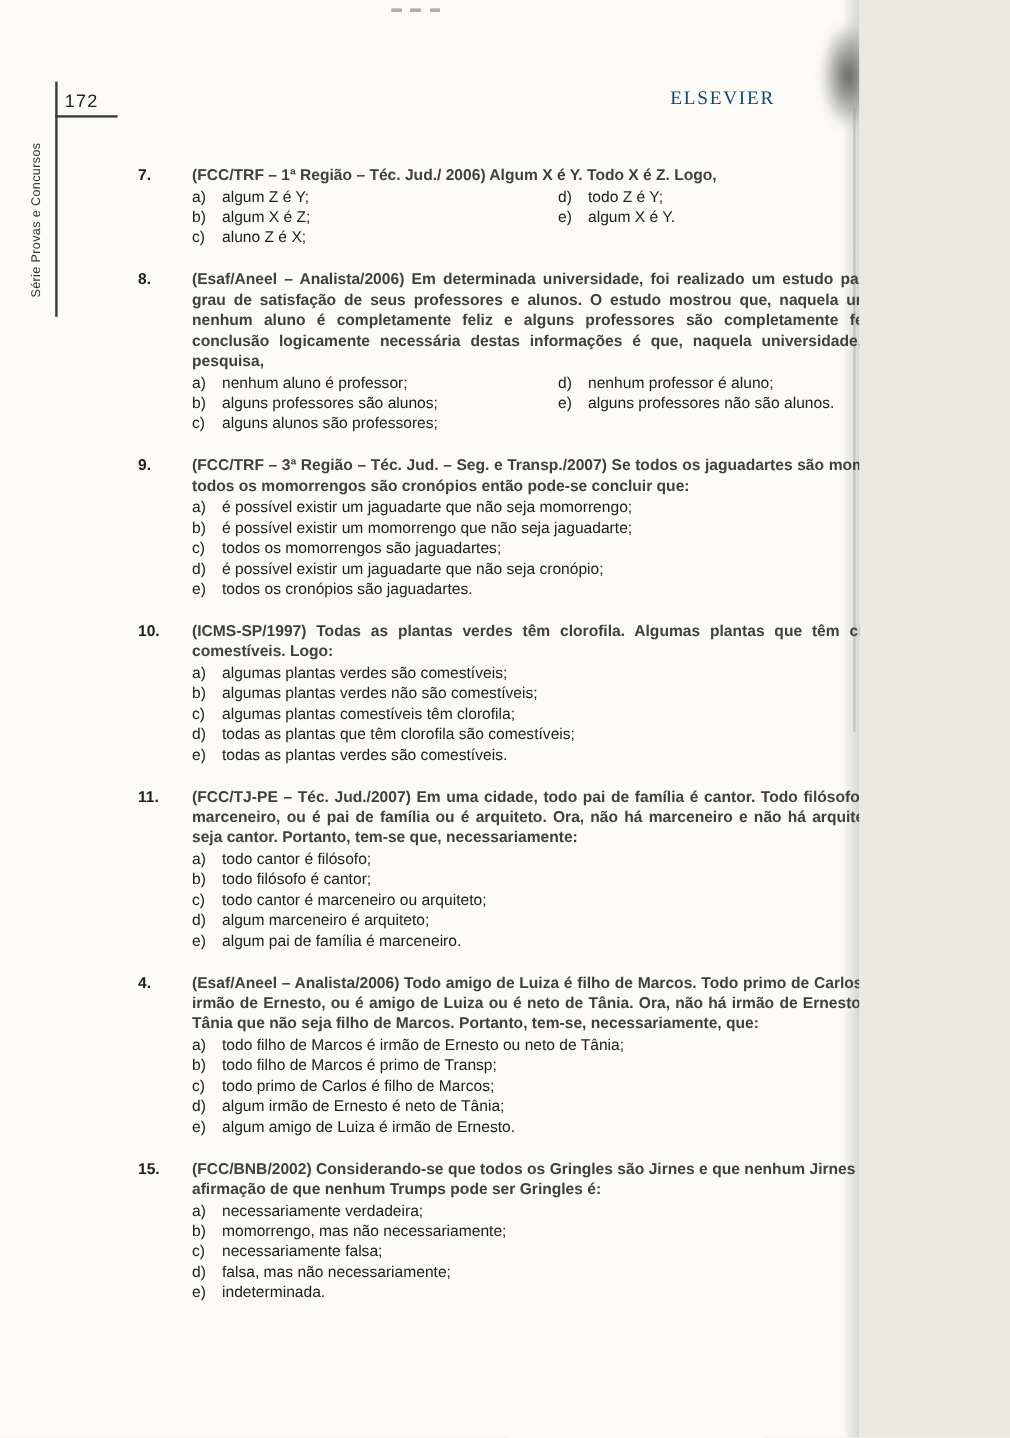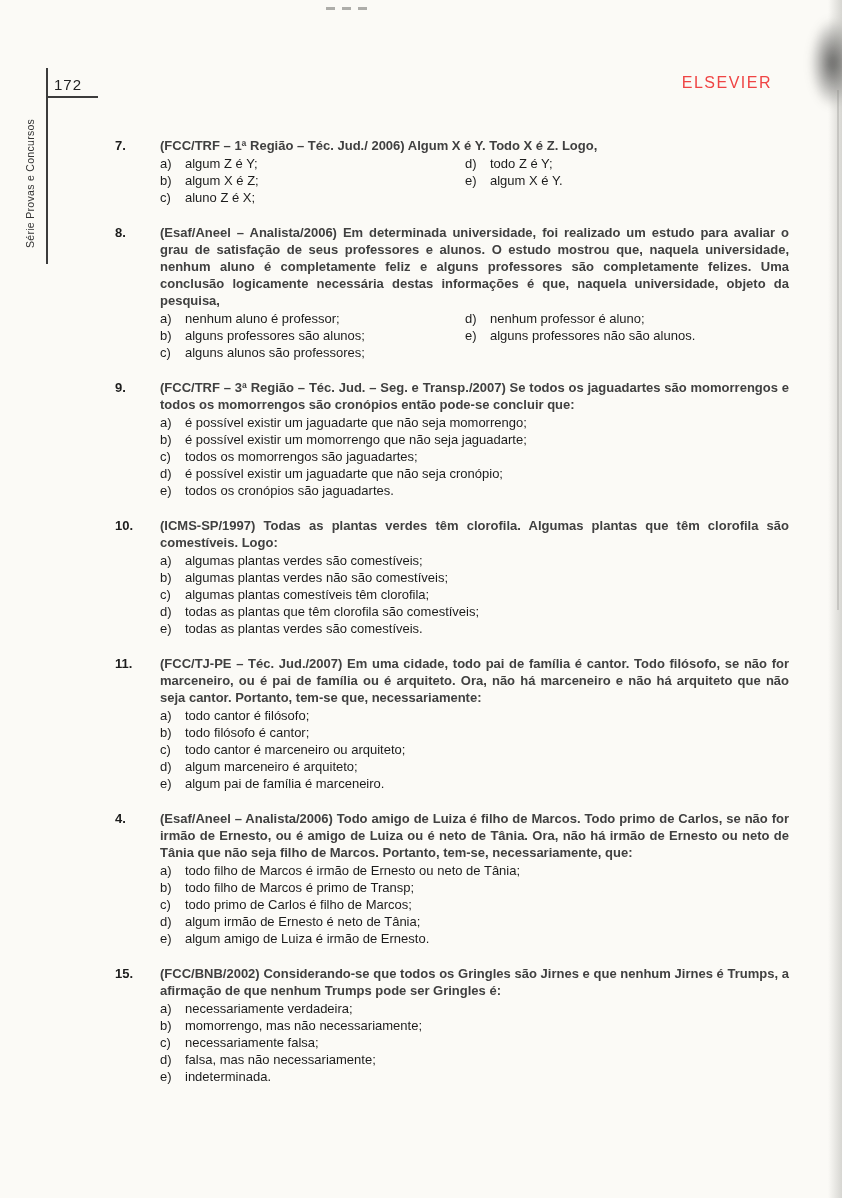--- a/index.html
+++ b/index.html
@@ -1,19 +1,19 @@
 <!DOCTYPE html>
 <html><head>
 <meta charset="utf-8">
 <style>
   html, body { margin: 0; padding: 0; }
   body { background: #e9e8e3; }
   .page {
     position: relative;
-    width: 842px;
+    width: 716px;
     height: 1198px;
     background: #fbfaf6;
     overflow: hidden;
     font-family: "Liberation Sans", sans-serif;
     color: #1c1c1c;
   }
 
   
   .artifact-dashes { position: absolute; top: 7px; left: 326px; width: 46px; height: 3px;
     background: repeating-linear-gradient(to right, #9a9a96 0 9px, transparent 9px 16px); opacity: .8; }
@@ -33,21 +33,21 @@
     writing-mode: vertical-rl; transform: rotate(180deg);
     font-size: 10.5px; color: #333; text-align: center; letter-spacing: .3px;
   }
 
   
   .header-title { position: absolute; left: 168px; top: 79px; font-size: 12.5px; color: #111; white-space: nowrap; }
   .header-title b { font-weight: bold; }
   .header-authors { font-weight: normal; color: #2a2a2a; }
   .publisher {
     position: absolute; right: 70px; top: 74px;
-    font-family: Liberation Sans, sans-serif; font-size: 16px; letter-spacing: 1.5px; color: #ef4444;
+    font-family: Liberation Serif, serif; font-size: 16px; letter-spacing: 1.5px; color: #0c4a6e;
   }
 
   
   .question-list { position: absolute; left: 115px; top: 137px; width: 674px; }
   .question { display: grid; grid-template-columns: 45px 1fr; margin-bottom: 18px; }
   .q-number { font-weight: bold; font-size: 13px; line-height: 17px; }
   .q-stem { font-weight: bold; font-size: 13px; line-height: 17px; text-align: justify; color: #404040; }
   .q-options { margin-top: 1px; }
   .q-options.two-col { display: grid; grid-template-columns: 305px 1fr; align-items: start; }
   .opt { display: flex; font-size: 13px; line-height: 17px; color: #1c1c1c; }

